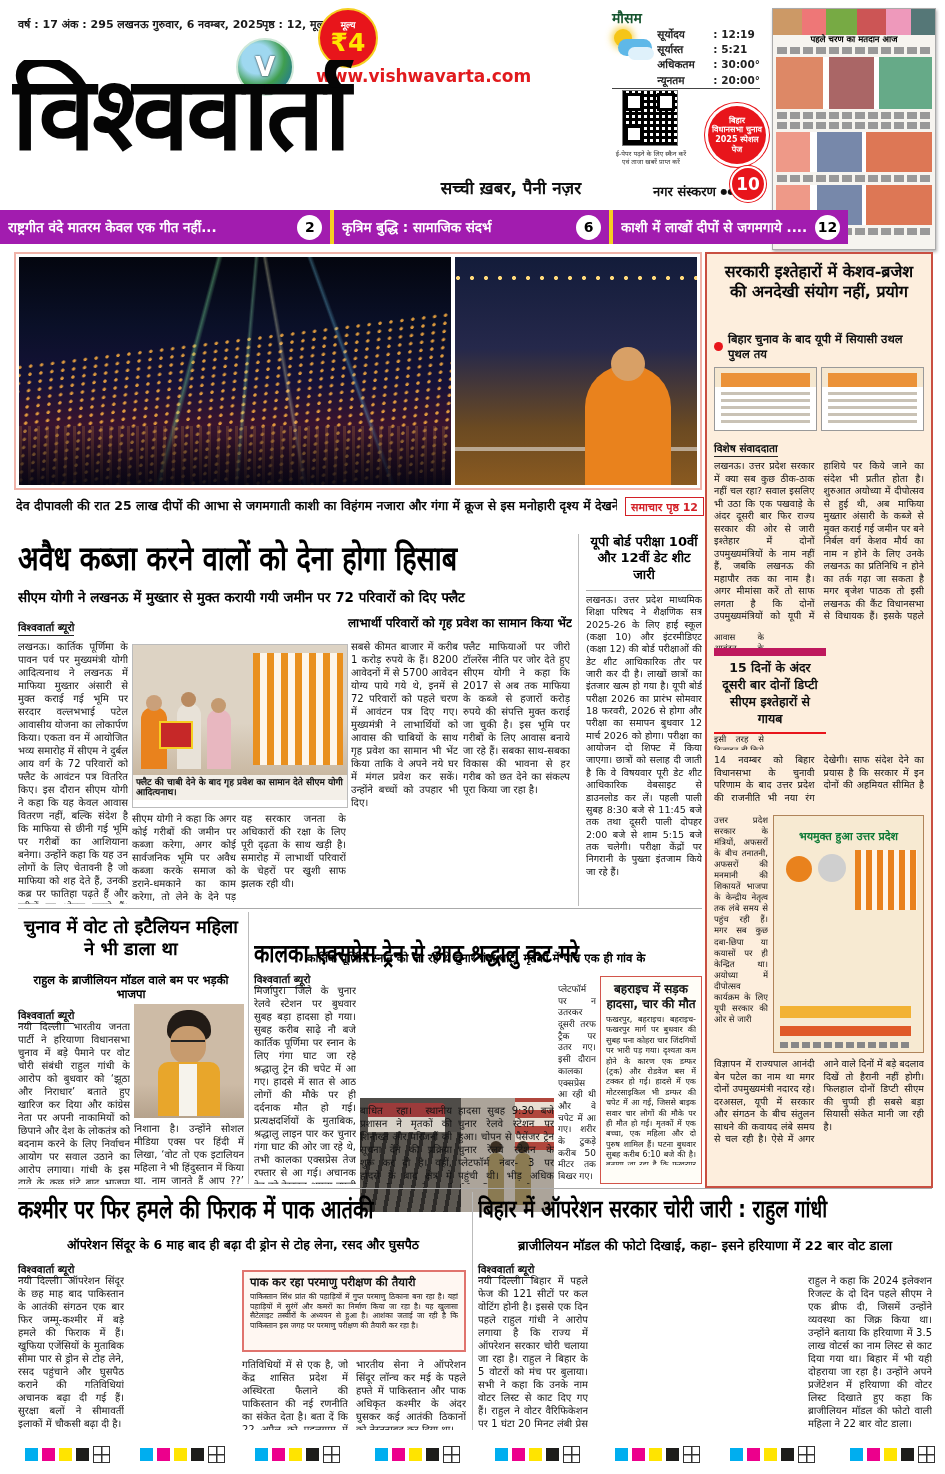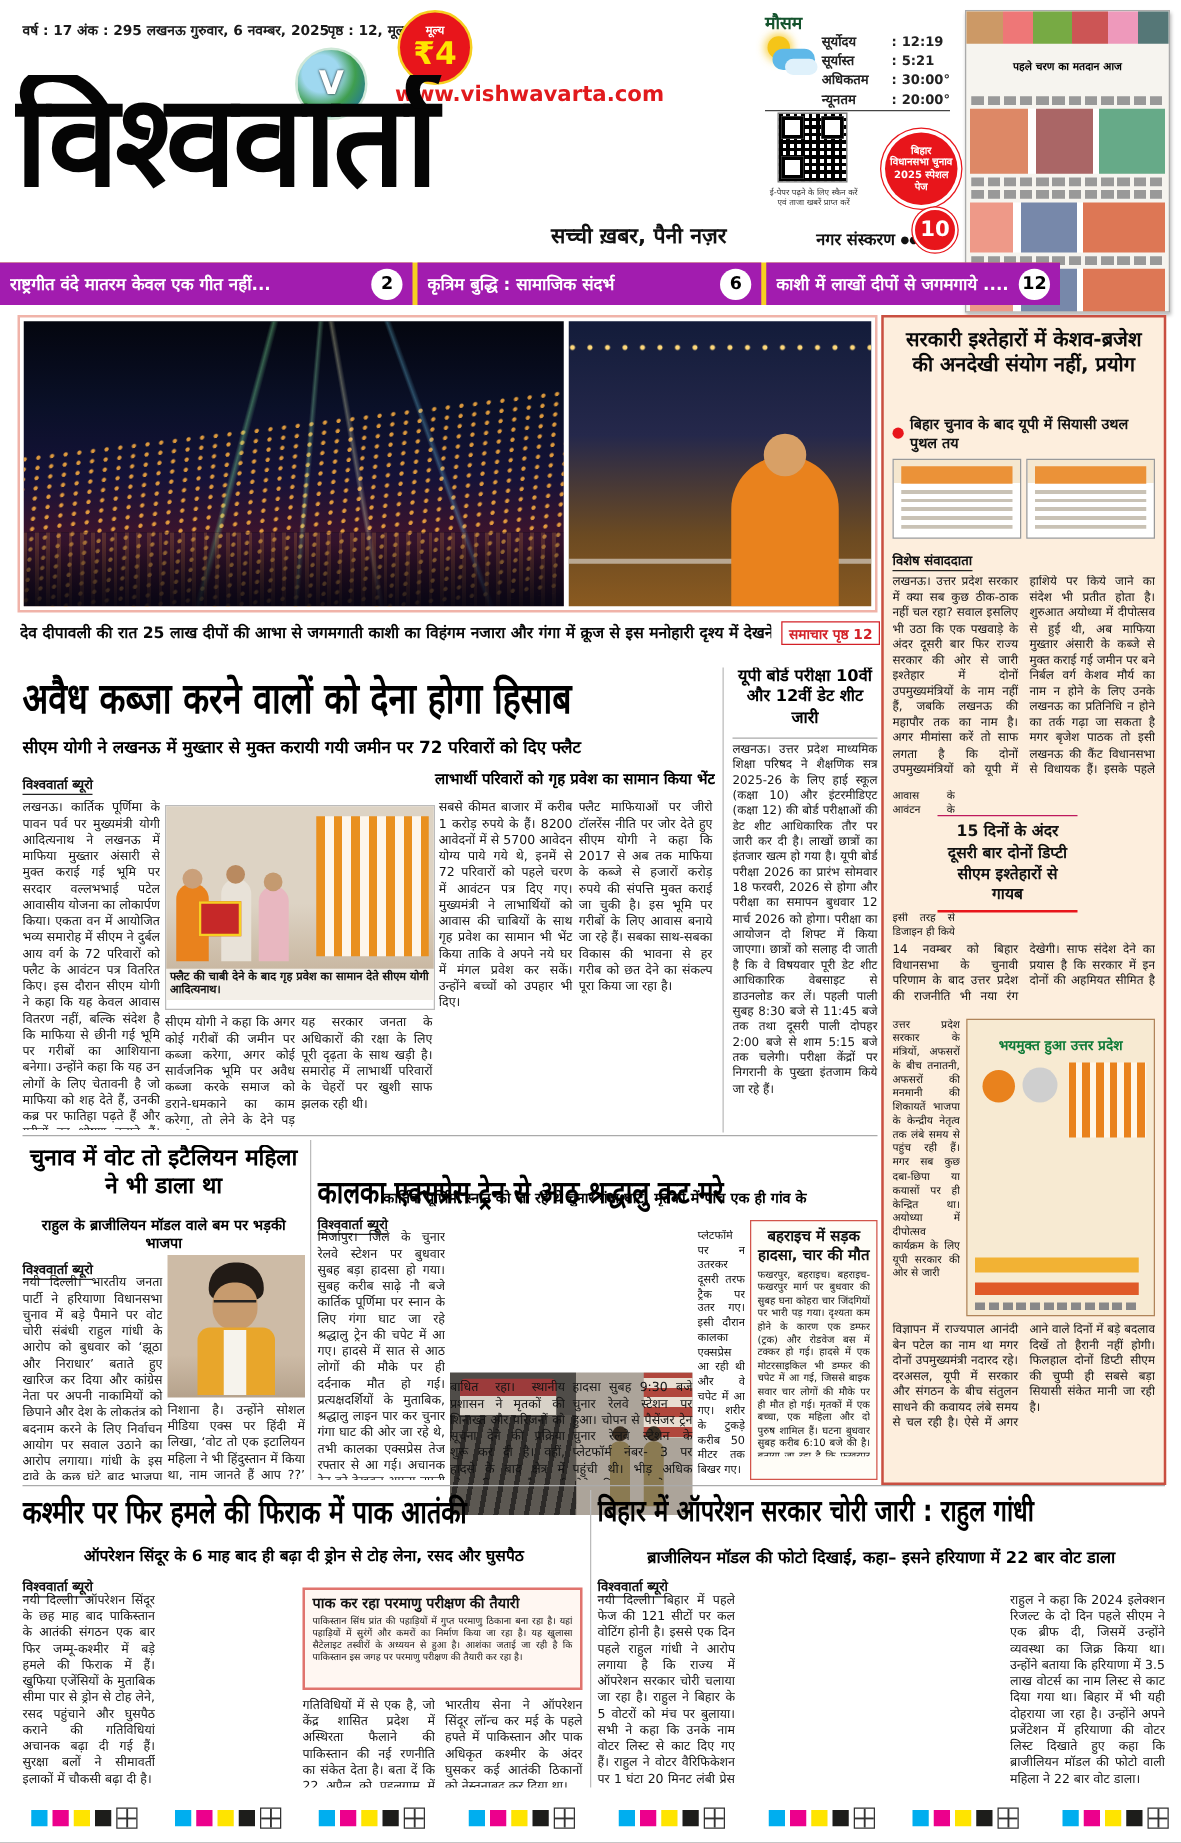--- a/index.html
+++ b/index.html
@@ -38,21 +38,21 @@
   .edition{font-size:13px;font-weight:bold;margin-left:39px;}
   .starburst{width:58px;height:58px;border-radius:50%;background:#e8151b;color:#fff;display:flex;align-items:center;justify-content:center;
              text-align:center;font-size:8px;font-weight:bold;line-height:1.2;padding:4px;box-sizing:border-box;
              box-shadow:0 0 0 3px #fff,0 0 0 4px #e8151b;}
   .page10{width:32px;height:32px;border-radius:50%;background:#e8151b;color:#fff;font-size:17px;font-weight:bold;
           display:flex;align-items:center;justify-content:center;border:2px solid #fff;box-shadow:0 0 0 1px #e8151b;}
   .inset{border:1px solid #aaa;background:#f6f4ef;box-shadow:1px 2px 3px rgba(0,0,0,.3);overflow:hidden;}
   .inset .strip{background:
       linear-gradient(90deg,#c96 0 18%,#e77 18% 33%,#7a4 33% 52%,#c55 52% 70%,#e9b 70% 85%,#577 85% 100%);height:26px;}
   .inset .txt{height:7px;margin:3px 4px;background:repeating-linear-gradient(90deg,#999 0 10px,transparent 10px 13px);}
-  .inset .mini-hl{font-size:8.5px;font-weight:bold;text-align:center;color:#000;line-height:1.1;padding:15px 2px;}
+  .inset .mini-hl{font-size:8.5px;font-weight:bold;text-align:center;color:#000;line-height:1.1;padding:0 2px;}
   .inset .blocks{height:52px;margin:2px 3px;background:
       linear-gradient(90deg,#d86 0 30%,#fff 30% 34%,#a66 34% 63%,#fff 63% 66%,#6a8 66% 100%);}
   .inset .blocks2{height:40px;margin:2px 3px;background:
       linear-gradient(90deg,#e98 0 22%,#fff 22% 26%,#78a 26% 55%,#fff 55% 58%,#d75 58% 100%);}
   
   .teasers{display:flex;background:#f6d021;height:34px;}
   .teaser{background:#a21caf;color:#fff;display:flex;align-items:center;padding:0 8px;gap:8px;}
   .teaser .t-label{font-size:13.5px;font-weight:bold;flex:1;white-space:nowrap;overflow:hidden;}
   .teaser .t-page{width:25px;height:25px;min-width:25px;border-radius:50%;background:#fff;color:#000;
                   font-size:14px;font-weight:bold;display:flex;align-items:center;justify-content:center;}
@@ -93,22 +93,22 @@
   .rc-bullet .dot{width:9px;height:9px;border-radius:50%;background:#e8151b;flex:none;}
   .ad-row{display:flex;gap:4px;height:64px;margin-bottom:6px;}
   .ad-mini{flex:1;border:1px solid #999;background:
       linear-gradient(180deg,#f5e7cf 0 30%,#fff 30% 100%),#fff;position:relative;overflow:hidden;}
   .ad-mini::before{content:"";position:absolute;left:6%;top:8%;width:88%;height:22%;background:#e9821d;opacity:.85;}
   .ad-mini::after{content:"";position:absolute;left:6%;top:38%;width:88%;height:50%;
       background:repeating-linear-gradient(0deg,#c9c2b5 0 3px,#fff 3px 7px);}
   .rc-body{font-size:9.5px;line-height:1.32;text-align:justify;overflow:hidden;color:#141414;}
   .cols2{column-count:2;column-gap:9px;}
   .quote-row{display:flex;gap:0;align-items:stretch;flex-direction:column;}
-  .pullquote{border-top:1px solid #be185d;border-bottom:2px solid #e8151b;font-size:12.5px;font-weight:bold;
-             text-align:center;display:flex;align-items:center;padding:4px 2px;line-height:1.35;margin-left:36px;}
+  .pullquote{border-top:8px solid #be185d;border-bottom:2px solid #e8151b;font-size:12.5px;font-weight:bold;
+             text-align:center;display:flex;align-items:center;padding:4px 2px;line-height:1.35;}
   .qsmall{font-size:8.5px;line-height:1.3;text-align:justify;overflow:hidden;}
   .poster{border:1px solid #b0845a;background:#f7ead2;position:relative;overflow:hidden;}
   .poster .p-top{font-size:11px;font-weight:bold;color:#0d7a36;text-align:center;padding:14px 2px 2px;line-height:1.2;}
   .poster .h1c{position:absolute;left:12px;top:40px;width:26px;height:26px;border-radius:50%;background:#e9821d;}
   .poster .h2c{position:absolute;left:44px;top:38px;width:28px;height:28px;border-radius:50%;background:#cfcfcf;}
   .poster .bld{position:absolute;right:6px;top:34px;width:62px;height:60px;
       background:repeating-linear-gradient(90deg,#e9821d 0 6px,#fff6e8 6px 11px);}
   .poster .band1{position:absolute;left:6px;bottom:34px;width:88%;height:12px;background:#f2b234;}
   .poster .band2{position:absolute;left:6px;bottom:16px;width:88%;height:10px;background:#e05a28;}
   .poster .tl{position:absolute;left:6px;bottom:4px;width:88%;height:6px;background:repeating-linear-gradient(90deg,#888 0 8px,transparent 8px 11px);}

